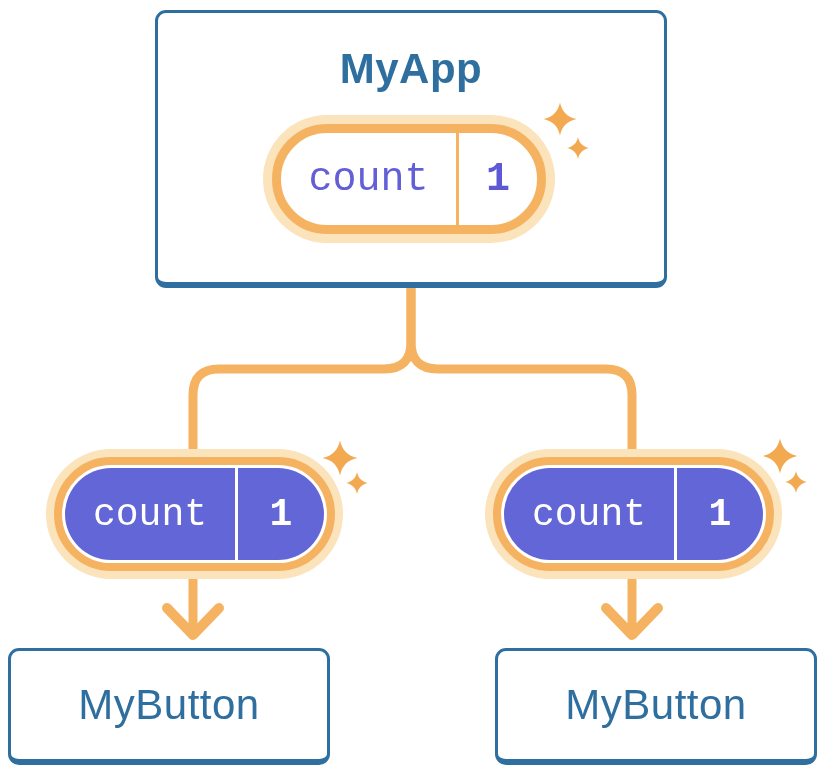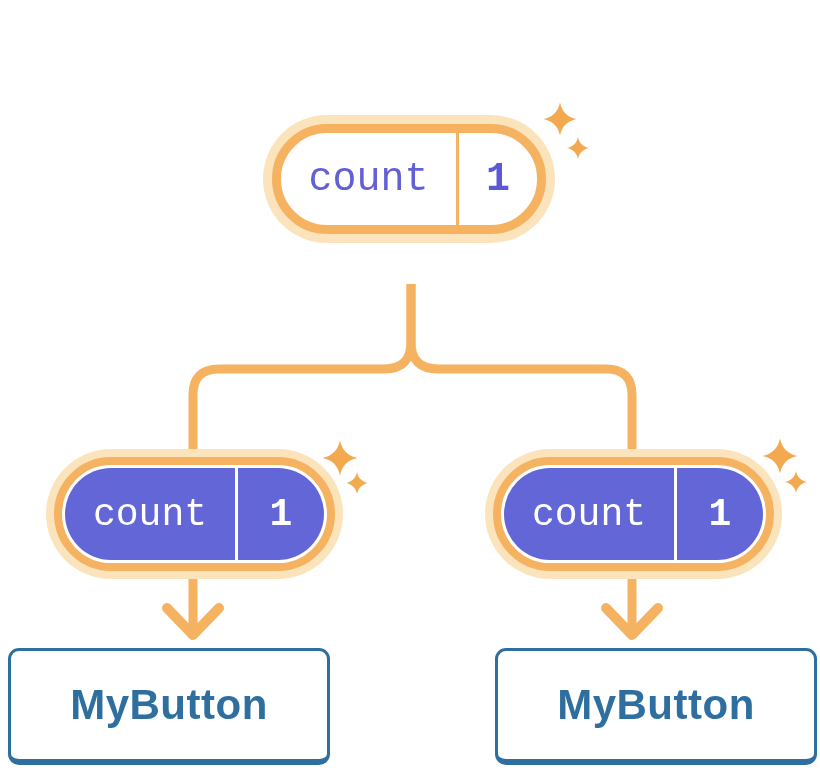--- a/index.html
+++ b/index.html
@@ -39,21 +39,21 @@
   .card-title {
     margin-top: 32px;
     text-align: center;
     font-size: 42px;
     font-weight: 600;
     letter-spacing: 0.5px;
     color: #2e6f9f;
   }
   .child-label {
     font-size: 42px;
-    font-weight: 700;
+    font-weight: 400;
     letter-spacing: 0.5px;
     color: #2e6f9f;
   }
 
   
   .pill-glow {
     position: absolute;
     background: #fbe3bc;
     border-radius: 999px;
     display: flex;
@@ -115,20 +115,23 @@
       <path d="M411,284 L411,342 Q411,369 438,369 L606,369 Q632,369 632,395 L632,452"></path>
       <path d="M193,565 L193,631"></path>
       <path d="M632,565 L632,631"></path>
     </g>
     <g fill="none" stroke="#f5b362" stroke-width="10" stroke-linecap="round" stroke-linejoin="round">
       <path d="M167,608 L193,635 L219,608"></path>
       <path d="M606,608 L632,635 L658,608"></path>
     </g>
   </svg>
 
+  <div class="card card-root">
+    <div class="card-title">MyApp</div>
+  </div>
 
   <div class="pill-glow pill-glow-top">
     <div class="pill">
       <span class="pill-cell pill-key">count</span>
       <span class="pill-cell pill-val">1</span>
     </div>
   </div>
 
   <div class="pill-glow pill-glow-left">
     <div class="pill pill-purple-wrap">

